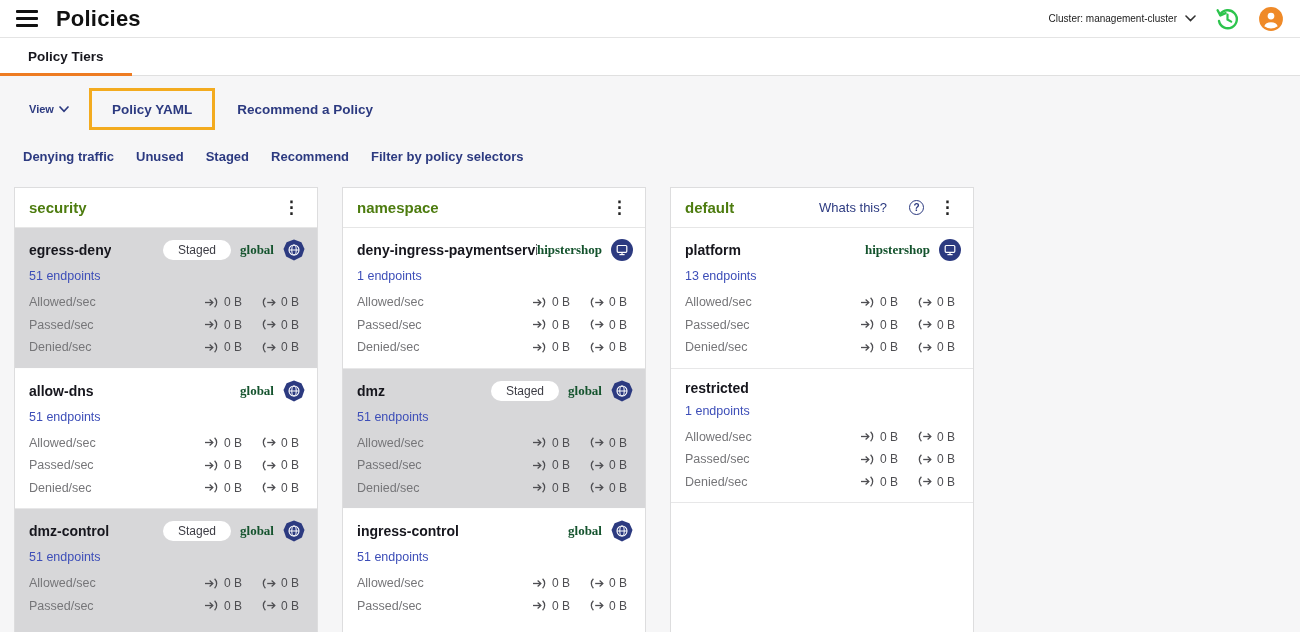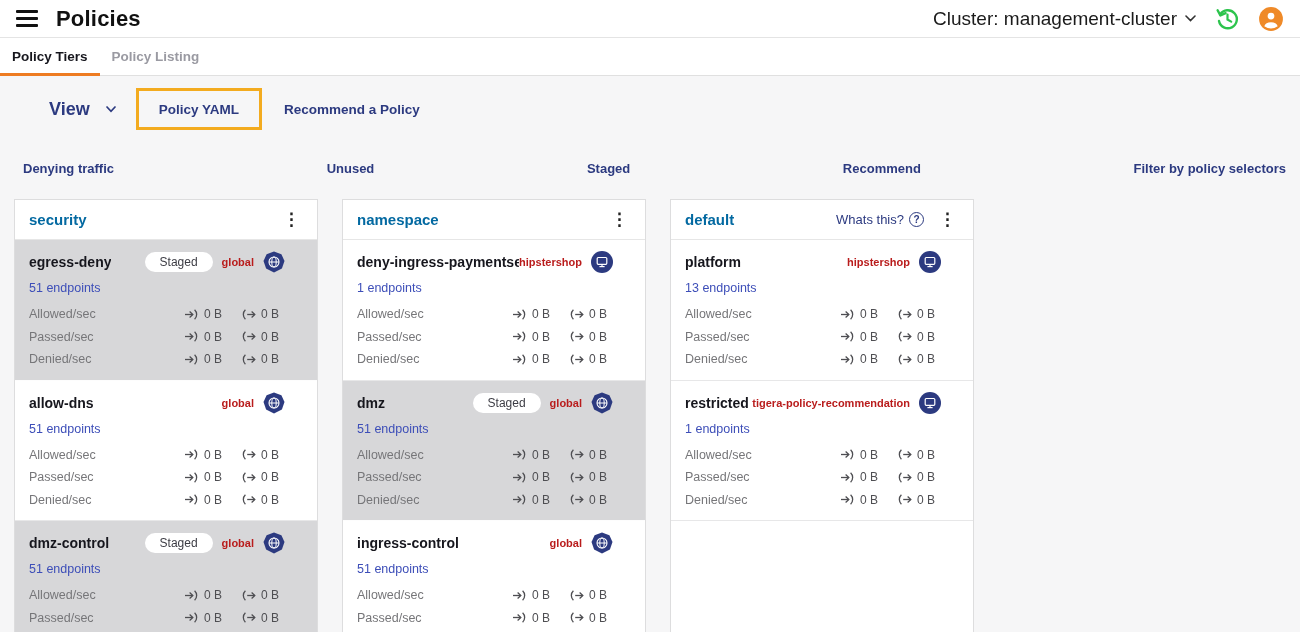--- a/index.html
+++ b/index.html
@@ -6,76 +6,76 @@
   html,body { width:1300px; height:632px; overflow:hidden; background:#f6f6f7;
     font-family:"Liberation Sans", sans-serif; color:#1b1b1b; }
 
   
   .top-bar { height:38px; background:#fff; display:flex; align-items:center; padding:0 16px;
     border-bottom:1px solid #e4e4e4; }
   .hamburger { width:22px; display:flex; flex-direction:column; gap:4px; cursor:pointer; margin-right:18px; }
   .hamburger span { height:3px; background:#111; border-radius:1px; }
   .page-title { font-size:22px; font-weight:800; letter-spacing:.2px; color:#111; }
   .top-right { margin-left:auto; display:flex; align-items:center; gap:18px; }
-  .cluster-sel { display:flex; align-items:center; gap:8px; font-size:19px; color:#1b1b1b; cursor:pointer; }
+  .cluster-sel { display:flex; align-items:center; gap:8px; font-size:10px; color:#1b1b1b; cursor:pointer; }
   .icon-btn { display:flex; align-items:center; cursor:pointer; }
 
   
   .tab-bar { height:38px; background:#fff; display:flex; align-items:stretch;
     border-bottom:1px solid #e0e0e0; }
-  .tab { display:flex; align-items:center; padding:0 12px; font-size:13.5px; font-weight:700;
+  .tab { display:flex; align-items:center; padding:0 28px; font-size:13.5px; font-weight:700;
     color:#9a9aa2; cursor:pointer; position:relative; }
   .tab.active { color:#16161d; }
   .tab.active::after { content:""; position:absolute; left:0; right:0; bottom:-1px; height:3px;
     background:var(--tab-orange); }
 
   
   main { padding:12px 14px 0 14px; }
   .toolbar-row { display:flex; align-items:center; }
   .search-box { width:813px; height:41px; background:#fff; border:1px solid #cfcfcf; border-radius:8px;
     display:flex; align-items:center; padding:0 12px; gap:9px; }
   .search-box input { border:none; outline:none; flex:1; font-size:15px; color:#333;
     font-family:"Liberation Sans", sans-serif; background:transparent; }
   .search-box input::placeholder { color:#a9a9ad; }
   .btn-primary { background:var(--navy); color:#fff; border:none; border-radius:6px;
     padding:9px 17px; font-size:13.5px; font-weight:700; cursor:pointer; margin-left:40px;
     font-family:"Liberation Sans", sans-serif; }
-  .view-btn { display:flex; align-items:center; gap:16px; color:var(--navy); font-size:18px;
-    font-weight:700; margin-left:35px; cursor:pointer; }
+  .view-btn { display:flex; align-items:center; gap:5px; color:var(--navy); font-size:11px;
+    font-weight:700; margin-left:15px; cursor:pointer; }
   .export-wrap { margin-left:20px; border:3px solid var(--hl); padding:9px 20px; background:transparent; }
   .link-btn { color:var(--navy); font-size:13.5px; font-weight:700; cursor:pointer; background:none;
     border:none; font-family:"Liberation Sans", sans-serif; }
   .recommend { margin-left:22px; }
 
   
-  .quick-filters { display:flex; gap:30px; margin:31px 0 0 9px;justify-content:space-between; }
+  .quick-filters { display:flex; gap:22px; margin:19px 0 0 9px; }
   .quick-filters span { color:var(--navy); font-size:13px; font-weight:600; cursor:pointer; }
 
   
   .tier-board { display:flex; gap:24px; margin-top:23px; align-items:stretch; }
   .tier-col { width:304px; background:#fff; border:1px solid #ddddde; min-height:560px; }
   .tier-head { display:flex; align-items:center; padding:11px 14px; border-bottom:1px solid #e6e6e6; }
-  .tier-name { font-size:15px; font-weight:800; color:#0369a1; }
+  .tier-name { font-size:15px; font-weight:800; color:#4d7c0f; }
   .tier-head .spacer { flex:1; }
-  .whats-this { display:flex; align-items:center; gap:5px; color:var(--navy); font-size:13px;
+  .whats-this { display:flex; align-items:center; gap:22px; color:var(--navy); font-size:13px;
     cursor:pointer; margin-right:12px; }
   .q-circle { width:15px; height:15px; border:1.4px solid var(--navy); border-radius:50%;
     display:flex; align-items:center; justify-content:center; font-size:10px; font-weight:700; }
   .kebab { font-size:17px; font-weight:700; color:#222; cursor:pointer; line-height:1;
     padding:0 3px; letter-spacing:0; }
 
-  .policy-card { padding:11px 32px 9px 14px; border-bottom:1px solid #e7e7e8; background:#fff; }
+  .policy-card { padding:11px 12px 9px 14px; border-bottom:1px solid #e7e7e8; background:#fff; }
   .policy-card.staged { background:#d7d7d9; border-bottom:1px solid #fdfdfd; }
   .card-title-row { display:flex; align-items:center; }
   .policy-name { font-size:14px; font-weight:700; color:#16161d; white-space:nowrap;
     overflow:hidden; max-width:196px; }
   .badge-group { margin-left:auto; display:flex; align-items:center; gap:9px; }
   .staged-pill { background:#fff; border-radius:12px; padding:3px 15px; font-size:12px;
     color:#3c3c44; }
-  .scope-label { font-size:11px; font-weight:700; color:#b91c1c; white-space:nowrap; }
+  .scope-label { font-size:13px; font-weight:700; color:#14532d; white-space:nowrap;font-family:Liberation Serif, serif; }
   .endpoints { display:inline-block; margin-top:8px; font-size:12.5px; color:var(--ep-link);
     cursor:pointer; }
   .stats { margin-top:7px; }
   .stat-row { display:flex; align-items:center; height:22.5px; }
   .stat-label { font-size:12.5px; color:#767679; }
   .stat-vals { margin-left:auto; display:flex; gap:13px; }
   .stat-val { display:flex; align-items:center; gap:5px; font-size:12px; color:#4e4e52;
     min-width:44px; }
 </style>
 </head>
@@ -109,23 +109,20 @@
         <path d="M5.8 18.6 a6.4 4.9 0 0 1 12.4 0 a11 11 0 0 1 -12.4 0" fill="#fff"></path>
       </svg>
     </span>
   </div>
 </header>
 
 <nav class="tab-bar">
   <div class="tab active">
     <span>Policy Tiers</span>
   </div>
-  <div class="tab">
-    <span>Policy Listing</span>
-  </div>
 </nav>
 
 <main>
   <div class="toolbar-row">
     <div class="view-btn">
       <span>View</span>
       <svg width="10" height="7" viewBox="0 0 10 7">
           <path d="M1 1 L5 5.3 L9 1" fill="none" stroke="#2c3a80" stroke-width="1.7" stroke-linecap="round"></path>
         </svg>
     </div>
@@ -748,31 +745,20 @@
                       <path d="M10.6 2.6 L13.8 5.5 L10.6 8.4" fill="none" stroke="#4e4e52" stroke-width="1.3"></path>
                     </svg>
                   </span>
                   <span>0 B</span>
                 </span>
               </span>
             </div>
           </div></div>
         <div class="policy-card"><div class="card-title-row">
             <span class="policy-name">restricted</span>
-            <span class="badge-group">
-              <span class="scope-label">tigera-policy-recommendation</span>
-              <span class="scope-icon" style="display: flex;">
-                <svg width="22" height="22" viewBox="0 0 22 22">
-                  <circle cx="11" cy="11" r="11" fill="#2c3a80"></circle>
-                  <rect x="6.2" y="6.5" width="9.6" height="6.8" rx="1" fill="none" stroke="#fff" stroke-width="1.2"></rect>
-                  <line x1="11" y1="13.3" x2="11" y2="15.2" stroke="#fff" stroke-width="1.2"></line>
-                  <line x1="8.4" y1="15.6" x2="13.6" y2="15.6" stroke="#fff" stroke-width="1.2"></line>
-                </svg>
-              </span>
-            </span>
           </div><span class="endpoints">1 endpoints</span><div class="stats">
             <div class="stat-row">
               <span class="stat-label">Allowed/sec</span>
               <span class="stat-vals">
                 <span class="stat-val">
                   <span class="scope-icon" style="display: flex;">
                     <svg width="15" height="11" viewBox="0 0 15 11">
                       <line x1="1" y1="5.5" x2="8.4" y2="5.5" stroke="#4e4e52" stroke-width="1.3"></line>
                       <path d="M5.6 2.6 L8.8 5.5 L5.6 8.4" fill="none" stroke="#4e4e52" stroke-width="1.3"></path>
                       <path d="M10.6 0.8 A6.4 6.4 0 0 1 10.6 10.2" fill="none" stroke="#4e4e52" stroke-width="1.3"></path>

